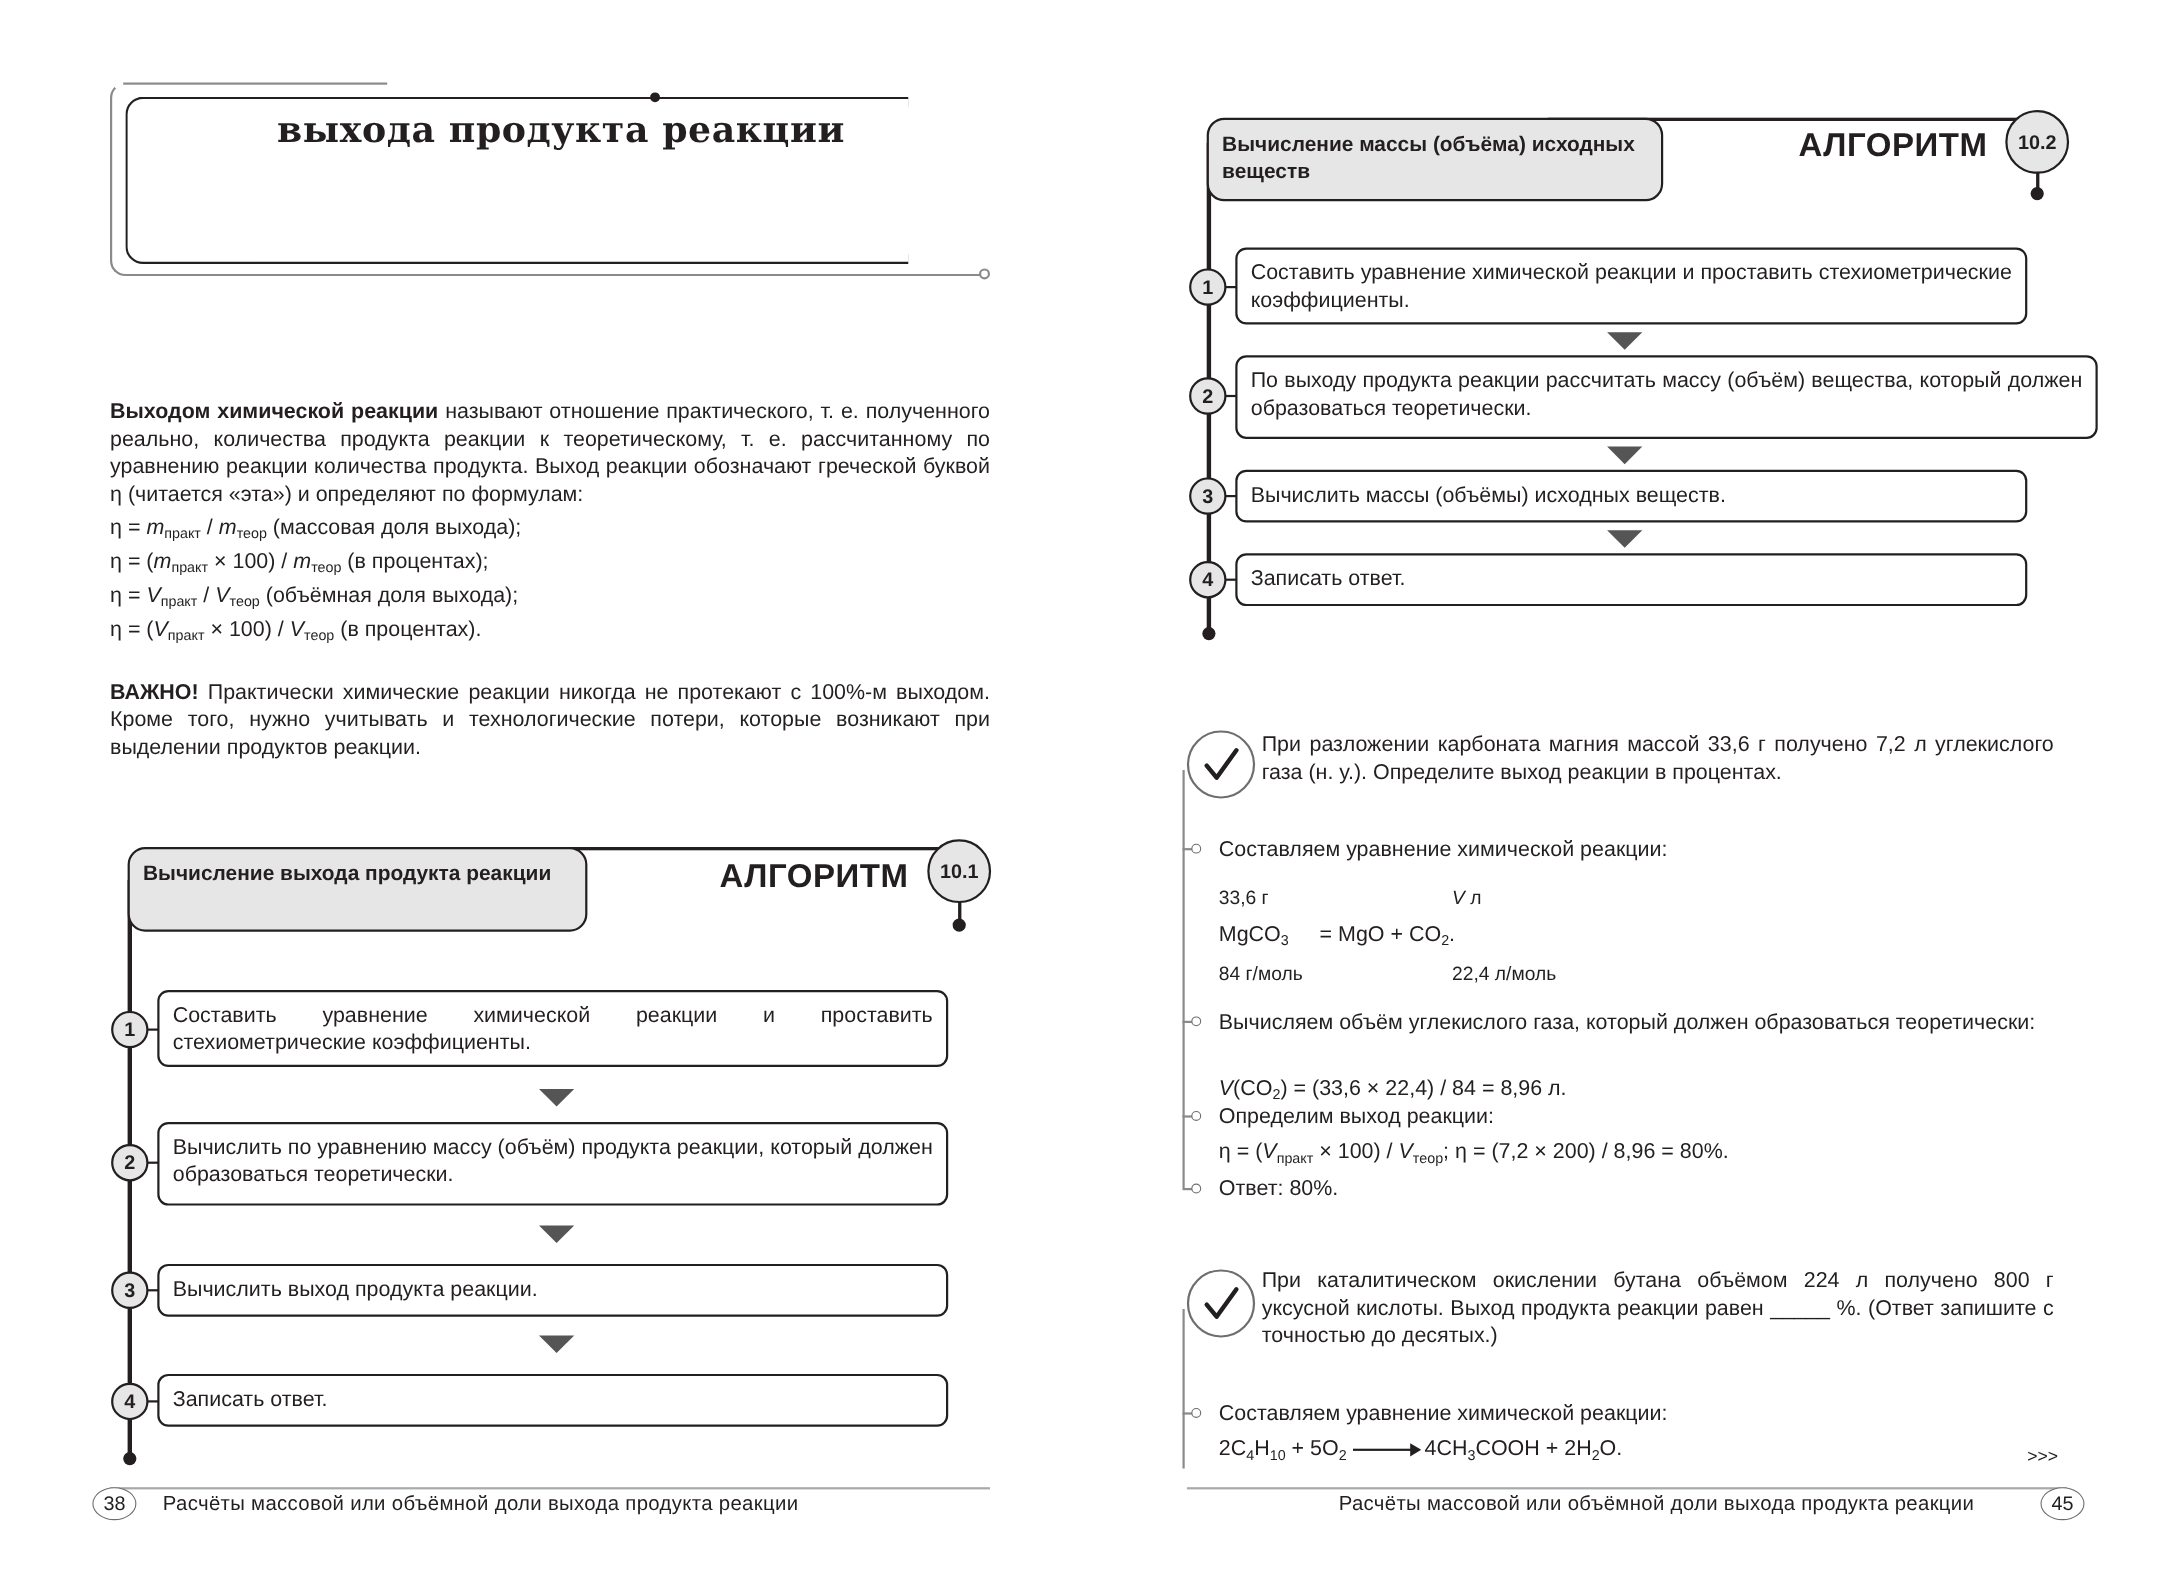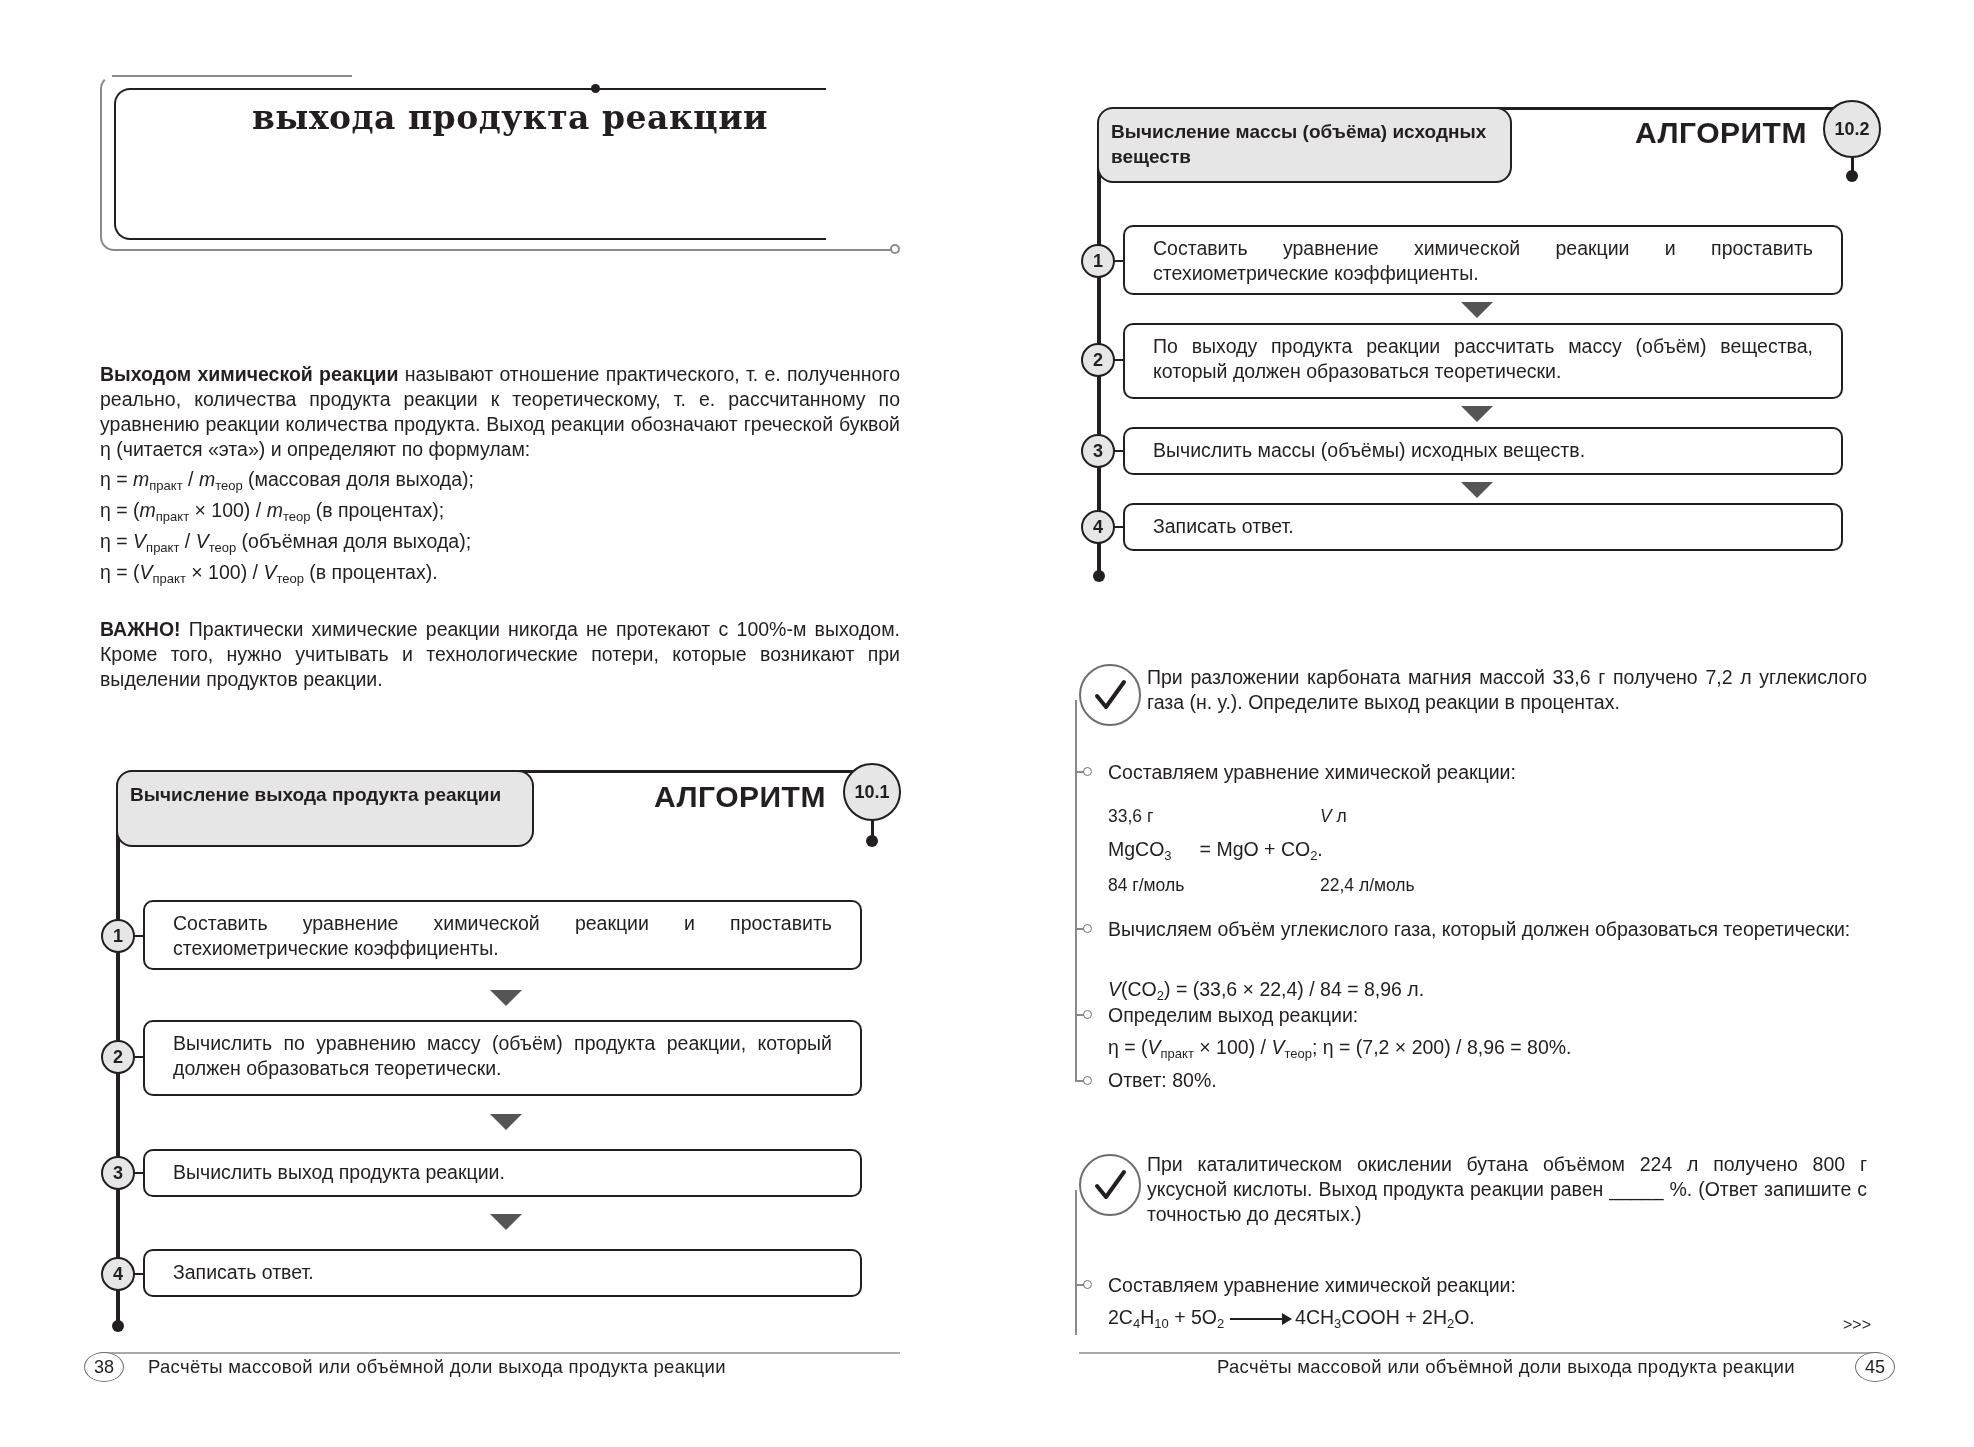--- a/index.html
+++ b/index.html
@@ -33,21 +33,21 @@
     font-weight: bold; font-size: 19px; line-height: 25px; padding: 10px 12px; }
   .alg-label { position: absolute; font-weight: bold; font-size: 30px; letter-spacing: 0.5px; }
   .alg-num { position: absolute; width: 58px; height: 58px; border: 2.5px solid #231f20; border-radius: 50%;
     background: #e6e6e6; font-weight: bold; font-size: 18px; display: flex; align-items: center; justify-content: center; }
   .alg-num-stem { position: absolute; width: 3px; height: 22px; background: #231f20; }
   .dot { position: absolute; width: 12px; height: 12px; border-radius: 50%; background: #231f20; }
   .step-circle { position: absolute; width: 34px; height: 34px; border: 2.5px solid #231f20; border-radius: 50%;
     background: #e6e6e6; font-weight: bold; font-size: 18px; display: flex; align-items: center; justify-content: center; }
   .step-tick { position: absolute; height: 2px; width: 10px; background: #231f20; }
   .step-box { position: absolute; border: 2.5px solid #231f20; border-radius: 10px; background: #fff;
-    font-size: 19.5px; line-height: 25px; padding: 9px 28px; text-align: justify; }
+    font-size: 19.5px; line-height: 25px; padding: 9px 12px; text-align: justify; }
   .arrow-down { position: absolute; width: 0; height: 0; border-left: 16px solid transparent; border-right: 16px solid transparent; border-top: 16px solid #555555; }
 
   
   .check-circle { position: absolute; width: 62px; height: 62px; border: 2px solid #6d6e71; border-radius: 50%;
     display: flex; align-items: center; justify-content: center; background: #fff; }
   .task-vline { position: absolute; width: 2px; background: #8a8a8a; }
   .task-text { position: absolute; font-size: 19.5px; line-height: 25px; text-align: justify; }
   .bullet { position: absolute; width: 9px; height: 9px; border: 1.5px solid #6d6e71; border-radius: 50%; background: #fff; }
   .bullet-tick { position: absolute; height: 2px; width: 10px; background: #8a8a8a; }
   .sol-line { position: absolute; font-size: 19.5px; line-height: 25px; white-space: nowrap; }
@@ -131,21 +131,21 @@
     <div class="alg-num-stem" style="left:864px; top:157px;"></div>
     <div class="dot" style="left:859px; top:170px;"></div>
 
     <div class="step-circle" style="left:94px; top:244px;">1</div>
     <div class="step-tick" style="left:127px; top:260px;"></div>
     <div class="step-box" style="left:136px; top:225px; width:720px; height:70px;">Составить уравнение химической реакции и проставить стехиометрические коэффициенты.</div>
     <div class="arrow-down" style="left:474px; top:302px;"></div>
 
     <div class="step-circle" style="left:94px; top:343px;">2</div>
     <div class="step-tick" style="left:127px; top:359px;"></div>
-    <div class="step-box" style="left:136px; top:323px; width:720px; height:76px;">По выходу продукта реакции рассчитать массу (объём) вещества, который должен образоваться теоретически.</div>
+    <div class="step-box" style="left:136px; top:323px; width:784px; height:76px;">По выходу продукта реакции рассчитать массу (объём) вещества, который должен образоваться теоретически.</div>
     <div class="arrow-down" style="left:474px; top:406px;"></div>
 
     <div class="step-circle" style="left:94px; top:434px;">3</div>
     <div class="step-tick" style="left:127px; top:450px;"></div>
     <div class="step-box" style="left:136px; top:427px; width:720px; height:48px;">Вычислить массы (объёмы) исходных веществ.</div>
     <div class="arrow-down" style="left:474px; top:482px;"></div>
 
     <div class="step-circle" style="left:94px; top:510px;">4</div>
     <div class="step-tick" style="left:127px; top:526px;"></div>
     <div class="step-box" style="left:136px; top:503px; width:720px; height:48px;">Записать ответ.</div>

